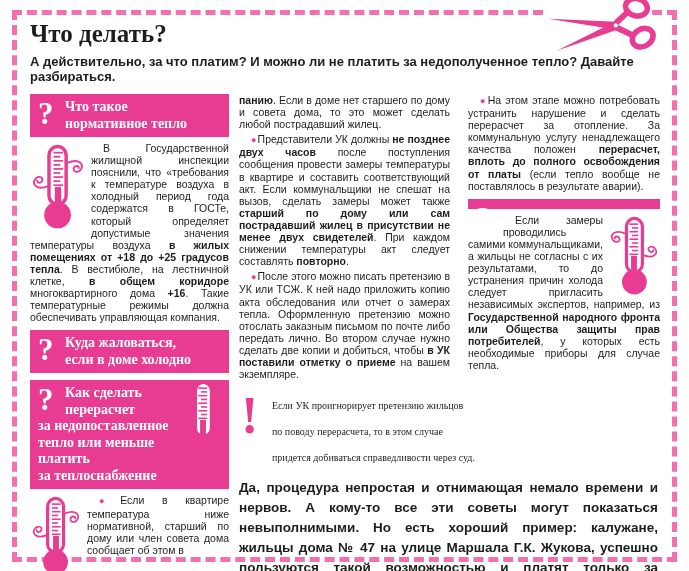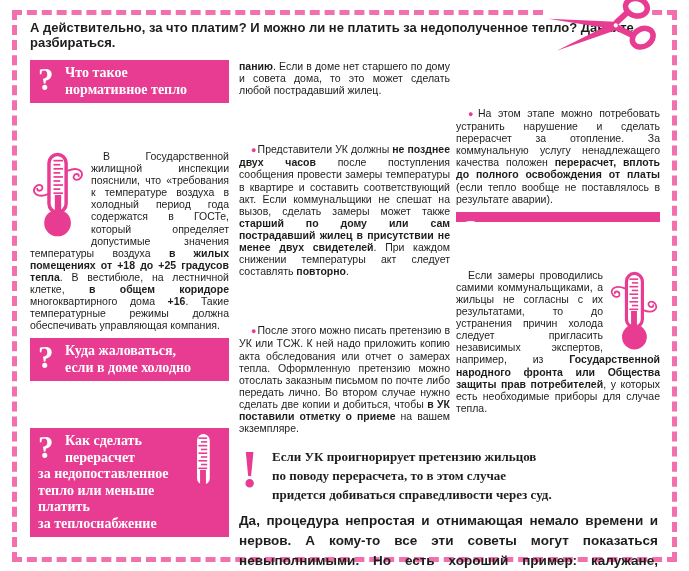--- a/index.html
+++ b/index.html
@@ -14,57 +14,57 @@
   }
   .page{position:absolute;left:30px;top:20px;width:630px;}
   .title{
     font-family:"Liberation Serif",serif;font-weight:bold;
     font-size:25px;line-height:28px;margin:0 0 6px;
   }
   .subtitle{font-size:13px;font-weight:bold;margin:0 0 10px;}
   .content{display:flex;gap:10px;}
   .c1{width:199px;flex:none;}
   .rightcol{flex:1;min-width:0;}
-  .twocol{display:flex;gap:6px;}
+  .twocol{display:flex;gap:18px;}
   .c2{width:211px;flex:none;}
   .c3{flex:1;min-width:0;}
 
   .qhead{
     background:#e73c91;color:#fff;
     font-family:"Liberation Serif",serif;font-weight:bold;
     font-size:14px;line-height:16.5px;
     padding:5px 6px 5px 8px;margin:0 0 5px;
   }
   .qhead + .qhead, .para + .qhead{margin-top:7px;}
   .qmark{
     float:left;width:23px;height:31px;
     font-family:"Liberation Serif",serif;
     font-size:31px;line-height:29px;margin:0 4px 0 0;
   }
   .para{
     font-size:10.5px;line-height:12.1px;
     text-align:justify;margin:0 0 3px;
   }
-  .para.ind{text-indent:12px;margin-top:47px;}
+  .para.ind{text-indent:12px;}
   .bullet{color:#e73c91;font-size:9px;margin-right:1px;}
   .para b{font-weight:bold;}
 
   .thermo{float:left;width:56px;height:86px;margin:2px 5px 1px 0;}
   .thermo.right{float:right;margin:2px 0 1px 5px;transform:scaleX(-1);}
   .thermo.small{width:52px;height:80px;}
 
   .warning{display:flex;gap:9px;align-items:flex-start;margin:10px 2px 7px;}
   .exclaim{
     flex:none;width:22px;color:#e73c91;
     font-family:"Liberation Serif",serif;font-weight:bold;
     font-size:52px;line-height:46px;
   }
   .warning-text{
-    font-family:"Liberation Serif",serif;font-weight:bold;
-    font-size:13px;line-height:19px;
+    font-family:"Liberation Serif",serif;font-weight:normal;
+    font-size:10px;line-height:26px;
   }
   .footer-note{
     font-weight:bold;font-size:13.5px;line-height:20px;
     text-align:justify;margin:0 2px 0 0;
   }
   .scissors{position:absolute;top:0;right:26px;width:118px;height:56px;z-index:3;}
   .hidden-defs{position:absolute;width:0;height:0;overflow:hidden;}
 </style>
 </head>
 <body>
@@ -101,20 +101,21 @@
     <polygon points="9,44 70,23.5 74,31" fill="#e73c91"></polygon>
     <line x1="71" y1="25" x2="84" y2="16" stroke="#e73c91" stroke-width="6"></line>
     <line x1="71" y1="29" x2="86" y2="39" stroke="#e73c91" stroke-width="6"></line>
     <ellipse cx="94" cy="12" rx="11" ry="8.6" fill="none" stroke="#e73c91" stroke-width="5.5" transform="rotate(22 94 12)"></ellipse>
     <ellipse cx="96" cy="43" rx="11" ry="8.6" fill="none" stroke="#e73c91" stroke-width="5.5" transform="rotate(-24 96 43)"></ellipse>
     <circle cx="71" cy="27" r="2.1" fill="#ffffff"></circle>
   </g>
 </svg>
 
 <div class="page">
+  <h1 class="title">Что делать?</h1>
   <p class="subtitle">А действительно, за что платим? И можно ли не платить за недополученное тепло? Давайте разбираться.</p>
 
   <div class="content">
 
     <div class="c1">
       <div class="qhead">
         <span class="qmark">?</span>
         <span>Что такое<br>нормативное тепло</span>
       </div>
       <p class="para ind">

